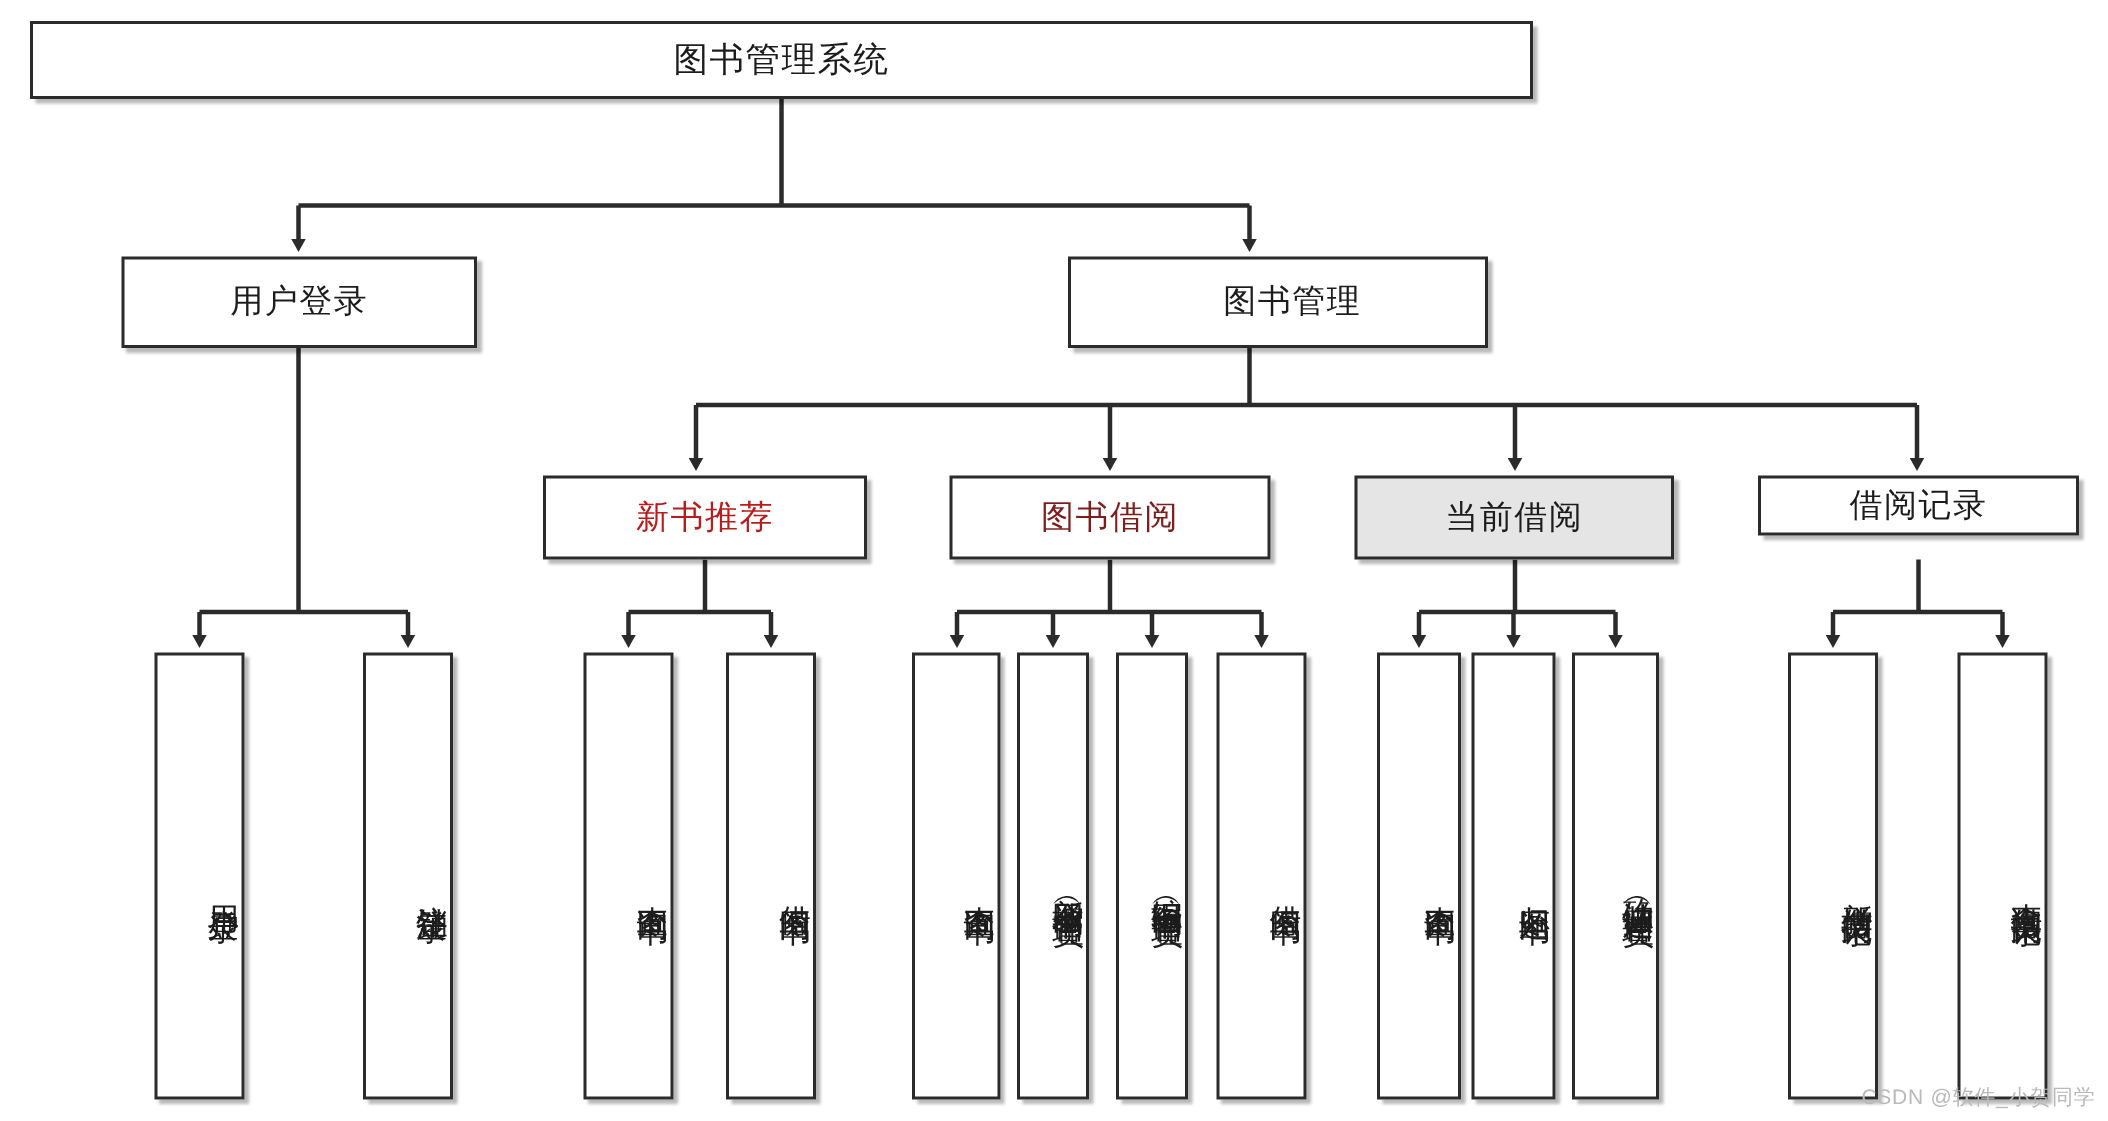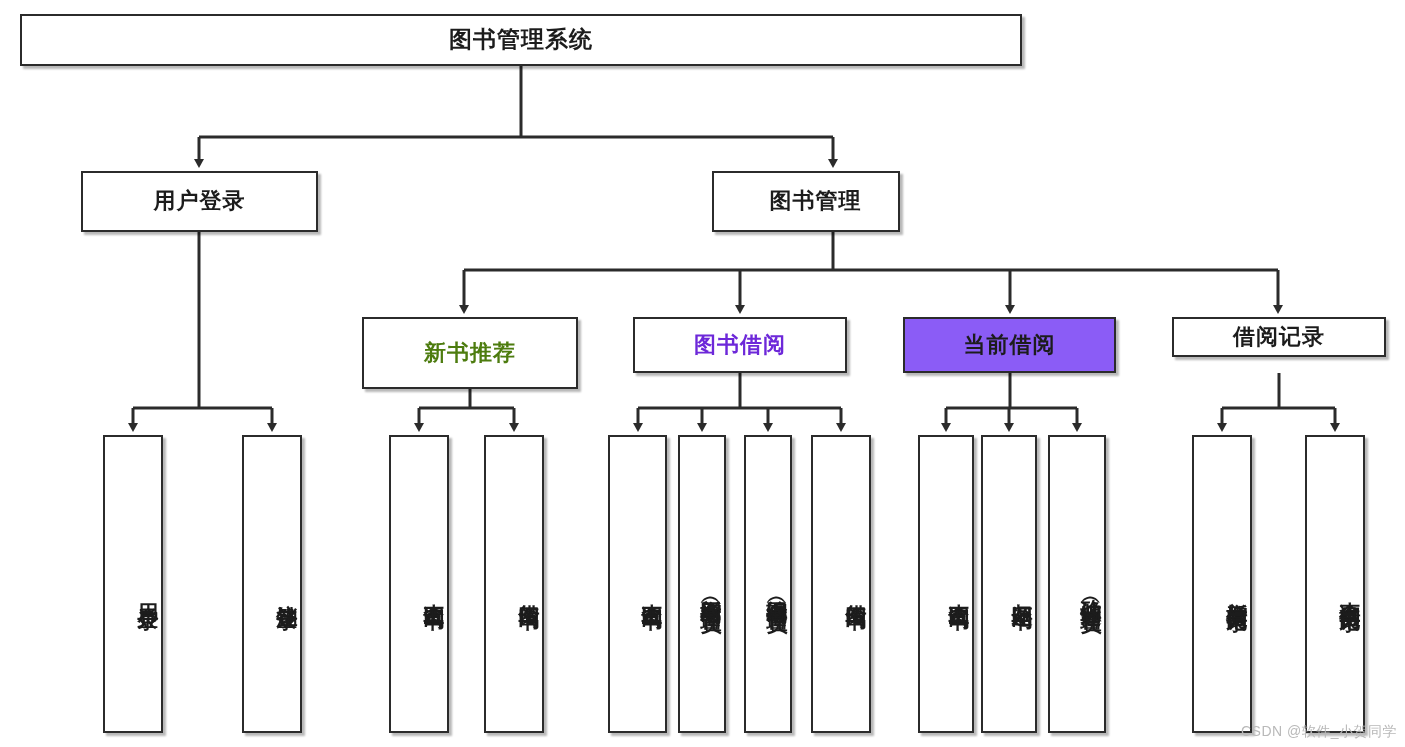--- a/index.html
+++ b/index.html
@@ -29,21 +29,20 @@
     box-sizing: border-box;
     background: #ffffff;
     border: 2px solid #14b8a6;
     box-shadow: 3px 3px 2px rgba(0,0,0,0.28);
     display: flex;
     align-items: center;
     justify-content: center;
     color: #1c1c1c;
     text-align: center;
     z-index: 2;
-    font-weight: bold;
   }
   .node.horiz {
     font-size: 22px;
     letter-spacing: 1px;
     line-height: 1.2;
   }
   .node.root {
     font-size: 23px;
   }
   .node.vert {
@@ -133,31 +132,31 @@
     </g>
   </svg>
 
   <div class="node horiz root" style="left: 20px; top: 14px; width: 1002px; height: 52px; border-color: rgb(43, 43, 43); background: rgb(255, 255, 255); color: rgb(28, 28, 28);">
     <span class="label">图书管理系统</span>
   </div>
 
   <div class="node horiz" style="left: 81px; top: 171px; width: 237px; height: 61px; border-color: rgb(43, 43, 43); background: rgb(255, 255, 255); color: rgb(28, 28, 28);">
     <span class="label">用户登录</span>
   </div>
-  <div class="node horiz" style="left: 712px; top: 171px; width: 188px; height: 61px; border-color: rgb(43, 43, 43); background: rgb(255, 255, 255); color: rgb(28, 28, 28); padding-left: 19px;">
+  <div class="node horiz" style="left: 712px; top: 171px; width: 280px; height: 61px; border-color: rgb(43, 43, 43); background: rgb(255, 255, 255); color: rgb(28, 28, 28); padding-left: 19px;">
     <span class="label">图书管理</span>
   </div>
 
-  <div class="node horiz" style="left: 362px; top: 317px; width: 216px; height: 72px; border-color: rgb(43, 43, 43); background: rgb(255, 255, 255); color: #4d7c0f;">
+  <div class="node horiz" style="left: 362px; top: 317px; width: 216px; height: 56px; border-color: rgb(43, 43, 43); background: rgb(255, 255, 255); color: #b91c1c;">
     <span class="label">新书推荐</span>
   </div>
-  <div class="node horiz" style="left: 633px; top: 317px; width: 214px; height: 56px; border-color: rgb(43, 43, 43); background: rgb(255, 255, 255); color: #6d28d9;">
+  <div class="node horiz" style="left: 633px; top: 317px; width: 214px; height: 56px; border-color: rgb(43, 43, 43); background: rgb(255, 255, 255); color: #7f1d1d;">
     <span class="label">图书借阅</span>
   </div>
-  <div class="node horiz" style="left: 903px; top: 317px; width: 213px; height: 56px; border-color: rgb(43, 43, 43); background: #8b5cf6; color: rgb(28, 28, 28);">
+  <div class="node horiz" style="left: 903px; top: 317px; width: 213px; height: 56px; border-color: rgb(43, 43, 43); background: #e5e5e5; color: rgb(28, 28, 28);">
     <span class="label">当前借阅</span>
   </div>
   <div class="node horiz" style="left: 1172px; top: 317px; width: 214px; height: 40px; border-color: rgb(43, 43, 43); background: rgb(255, 255, 255); color: rgb(28, 28, 28);">
     <span class="label">借阅记录</span>
   </div>
 
   <div class="node vert" style="left: 103px; top: 435px; width: 60px; height: 298px; border-color: rgb(43, 43, 43); background: rgb(255, 255, 255); color: rgb(28, 28, 28);">
     <span class="label">用户登录</span>
   </div>
   <div class="node vert" style="left: 242px; top: 435px; width: 60px; height: 298px; border-color: rgb(43, 43, 43); background: rgb(255, 255, 255); color: rgb(28, 28, 28);">

